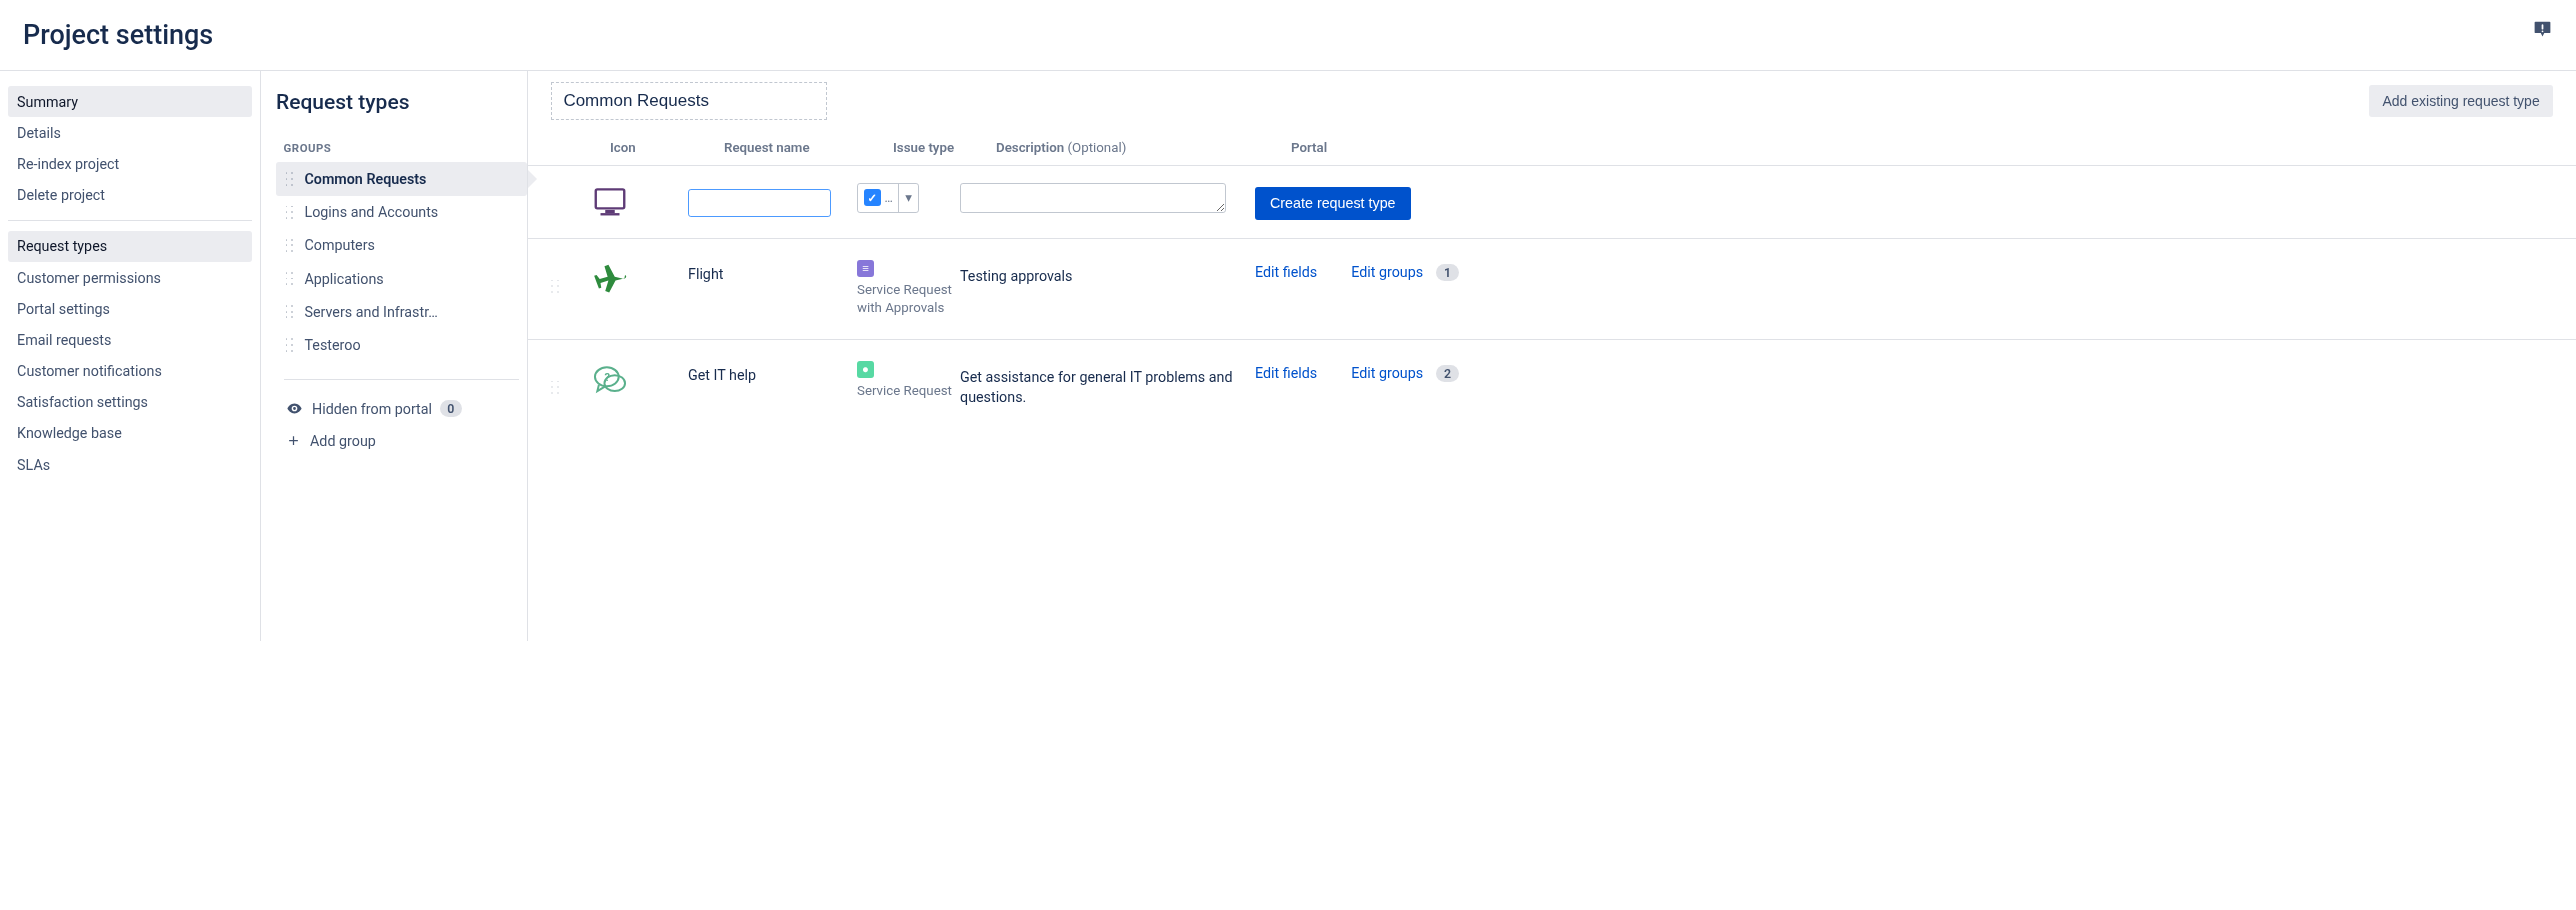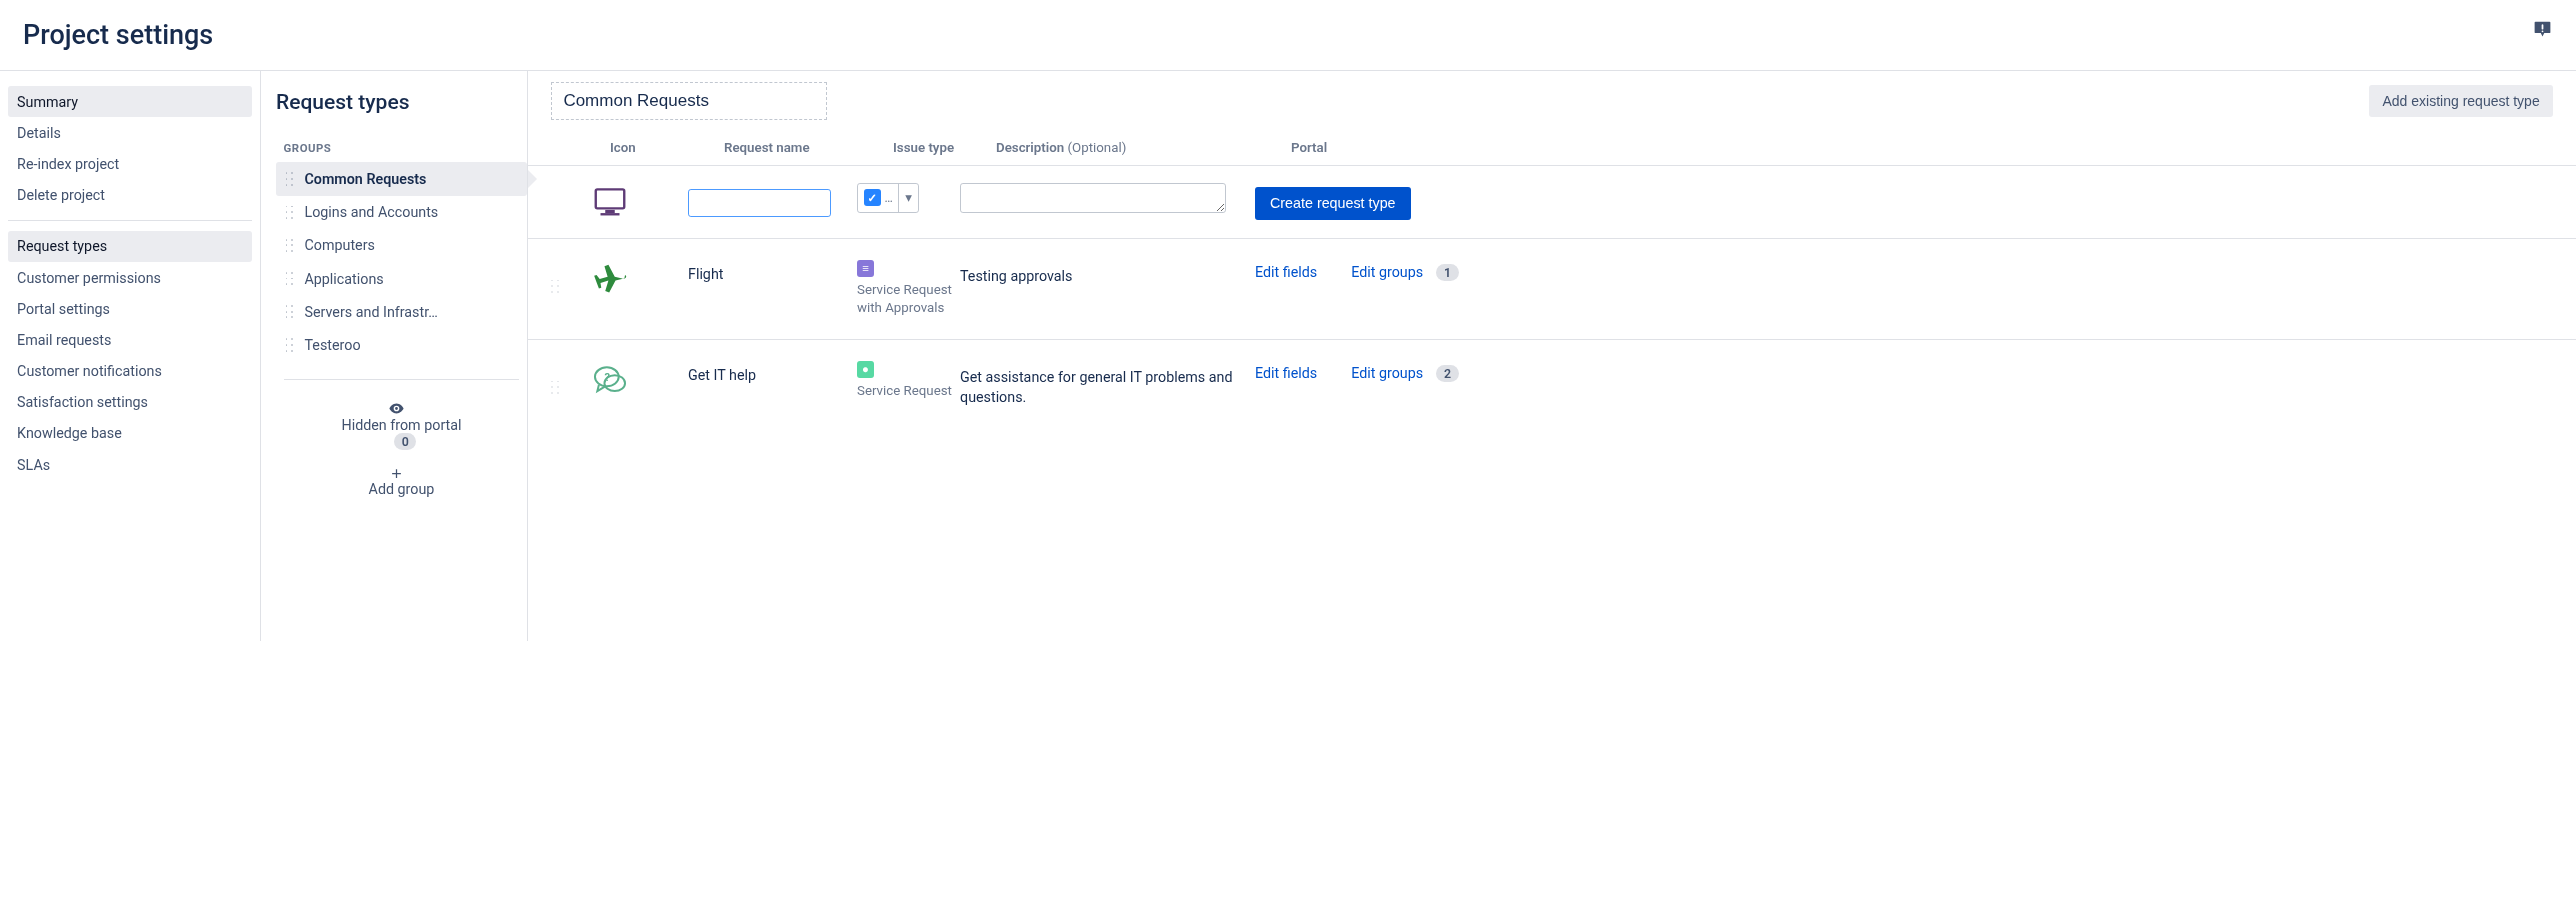--- a/index.html
+++ b/index.html
@@ -117,21 +117,20 @@
     border-top: 1px solid #dfe1e6;
     margin: 17px 7.6px 13.3px 7.6px;
   }
   .hidden-portal, .add-group {
     display: flex;
     align-items: center;
     padding: 7.6px 9.5px;
     font-size: 14.3px;
     color: #42526E;
     cursor: pointer;
-    flex-direction: column;
   }
   .hidden-portal svg, .add-group svg { margin-right: 9.5px; }
   .count-badge {
     background: #dfe1e6;
     color: #42526E;
     font-weight: 600;
     border-radius: 9.5px;
     padding: 1px 7.6px;
     font-size: 12.4px;
     margin-left: 7.6px;

